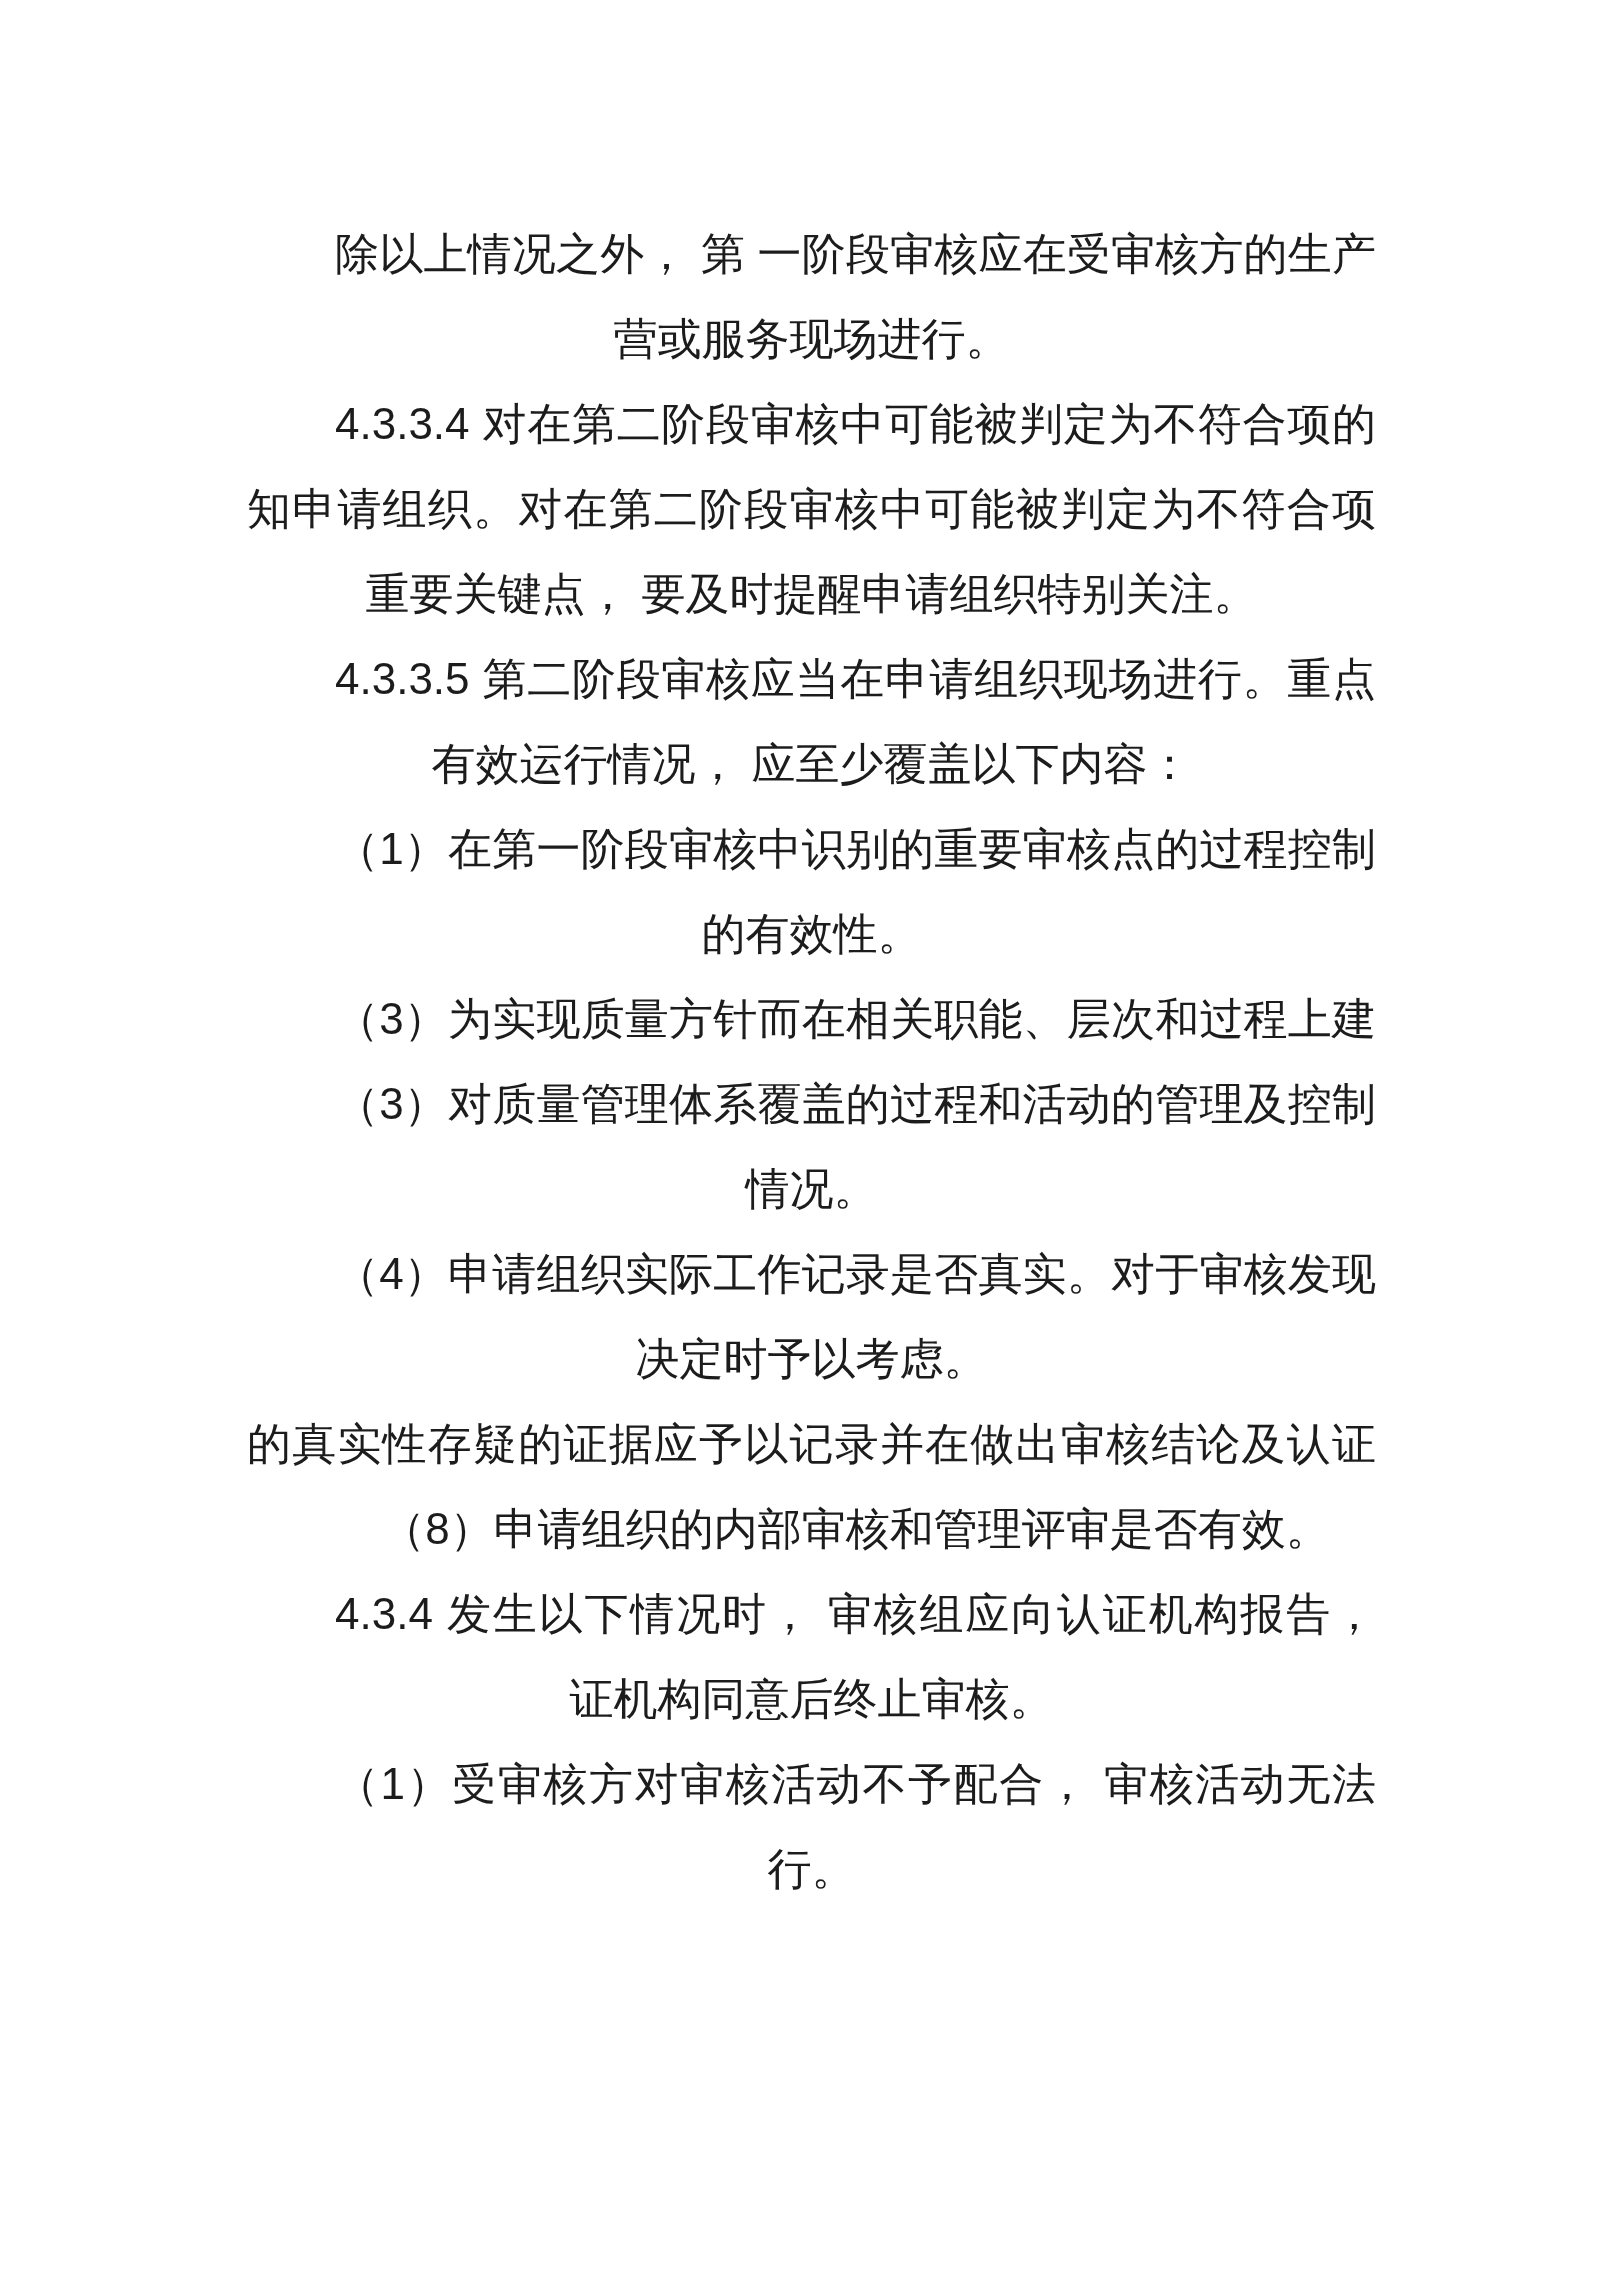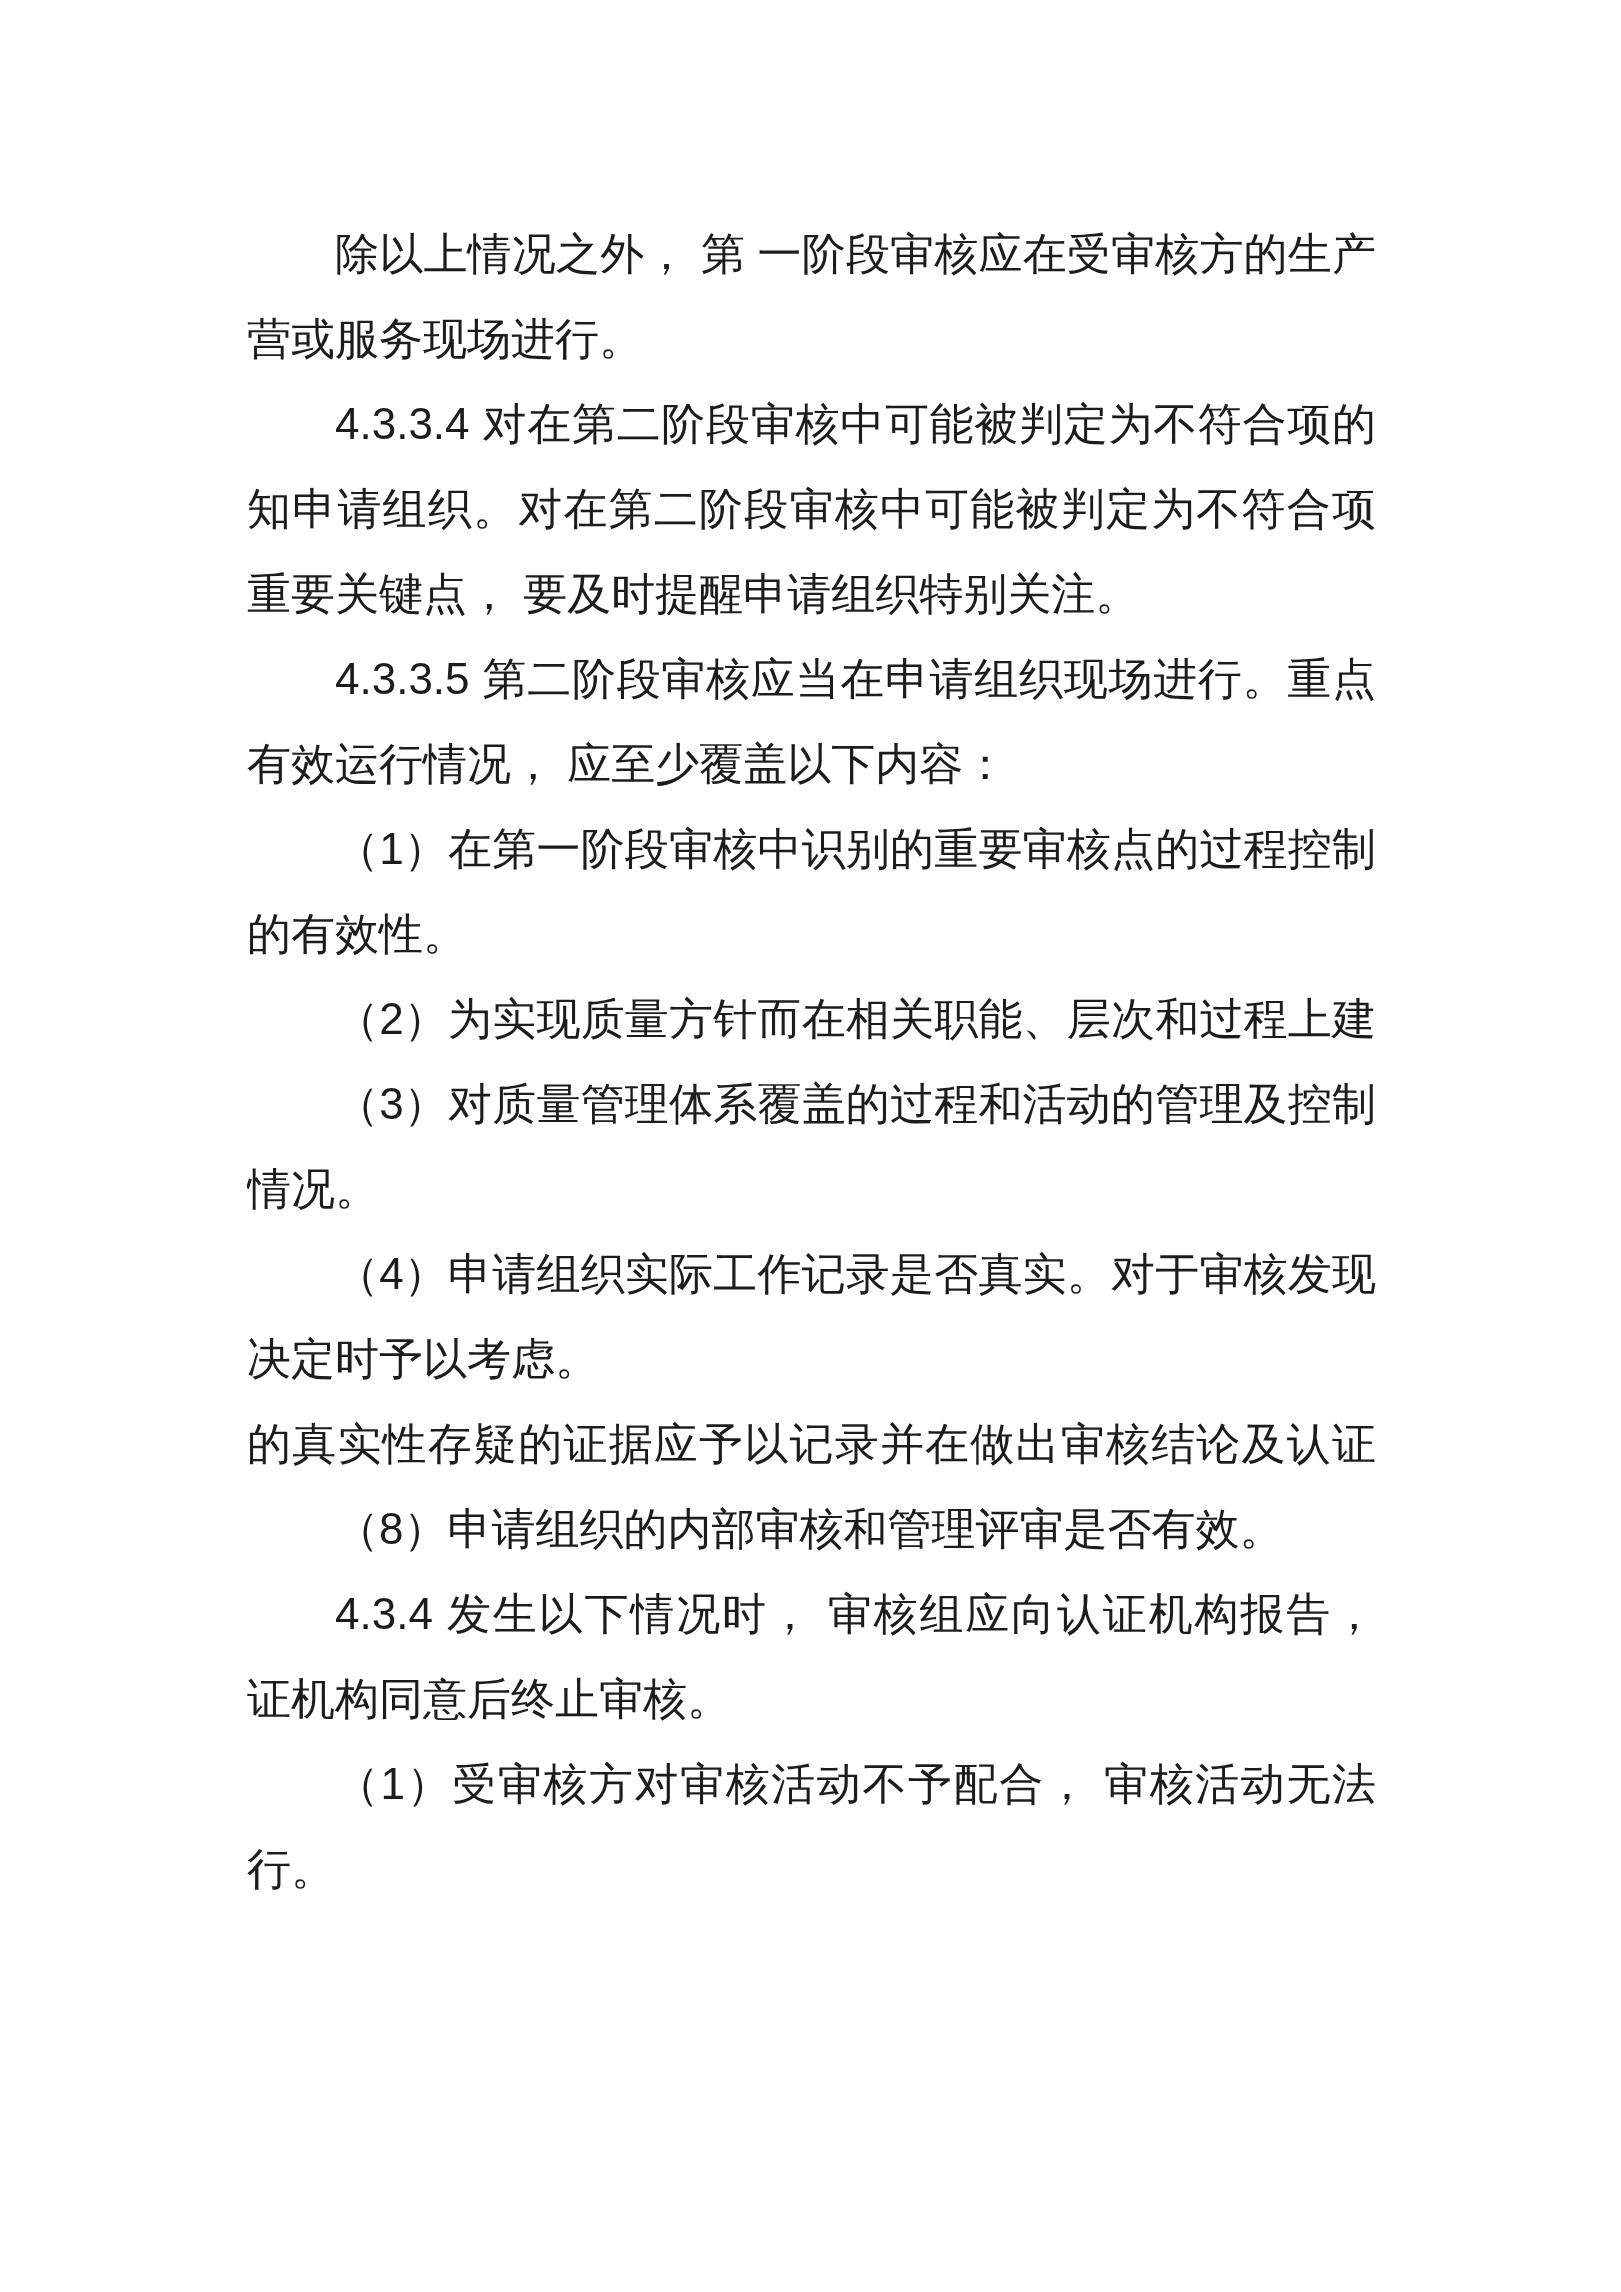--- a/index.html
+++ b/index.html
@@ -29,21 +29,21 @@
     width: 1129px;
     font-size: 44px;
     line-height: 85px;
     color: #1c1c1c;
     letter-spacing: 0;
   }
   .line {
     height: 85px;
     overflow: hidden;
     white-space: pre-wrap;
-    text-align: left;
+    text-align: center;
   }
   
   .line.full {
     text-align: justify;
     text-align-last: justify;
   }
   
   .line.first {
     text-indent: 2em;
   }
@@ -55,21 +55,21 @@
   <div class="doc" id="doc" style="color: rgb(28, 28, 28);">
       <div class="line first full">除以上情况之外， 第 一阶段审核应在受审核方的生产经</div>
       <div class="line">营或服务现场进行。</div>
       <div class="line first full">4.3.3.4 对在第二阶段审核中可能被判定为不符合项的</div>
       <div class="line full">知申请组织。对在第二阶段审核中可能被判定为不符合项的</div>
       <div class="line">重要关键点， 要及时提醒申请组织特别关注。</div>
       <div class="line first full">4.3.3.5 第二阶段审核应当在申请组织现场进行。重点是</div>
       <div class="line">有效运行情况， 应至少覆盖以下内容：</div>
       <div class="line first full">（1）在第一阶段审核中识别的重要审核点的过程控制</div>
       <div class="line">的有效性。</div>
-      <div class="line first full">（2）为实现质量方针而在相关职能、层次和过程上建</div>
+      <div class="line first full">（3）为实现质量方针而在相关职能、层次和过程上建</div>
       <div class="line first full">（3）对质量管理体系覆盖的过程和活动的管理及控制</div>
       <div class="line">情况。</div>
       <div class="line first full">（4）申请组织实际工作记录是否真实。对于审核发现</div>
       <div class="line">决定时予以考虑。</div>
       <div class="line full">的真实性存疑的证据应予以记录并在做出审核结论及认证</div>
       <div class="line first">（8）申请组织的内部审核和管理评审是否有效。</div>
       <div class="line first full">4.3.4 发生以下情况时， 审核组应向认证机构报告，经认</div>
       <div class="line">证机构同意后终止审核。</div>
       <div class="line first full">（1）受审核方对审核活动不予配合， 审核活动无法进</div>
       <div class="line">行。</div>

